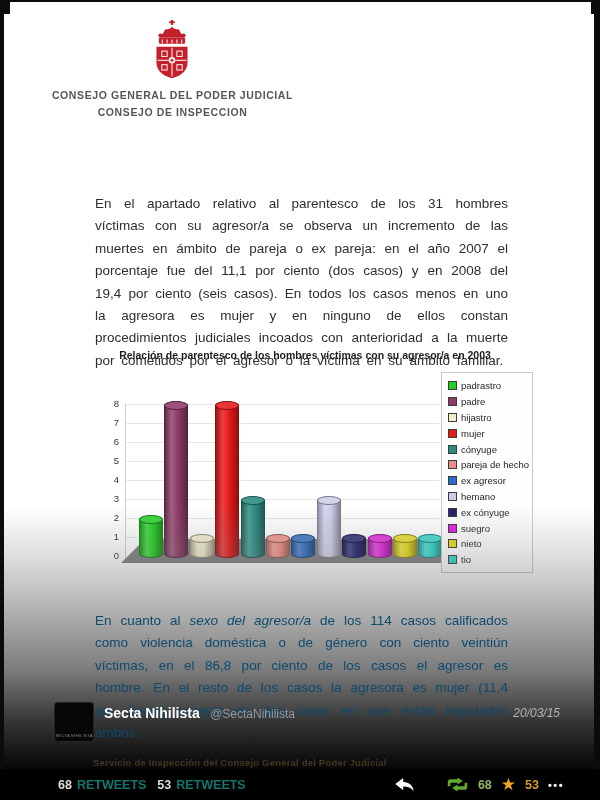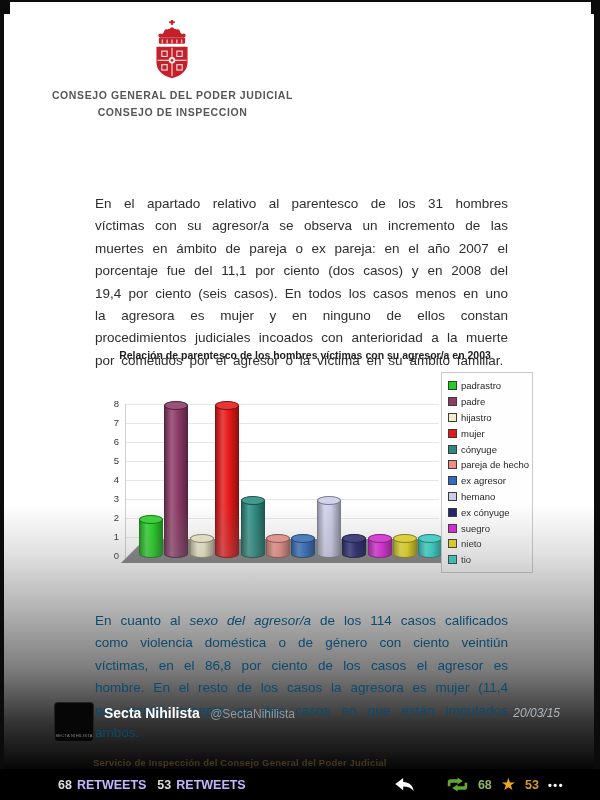--- a/index.html
+++ b/index.html
@@ -60,21 +60,21 @@
   .t-handle{font-size:12px;color:#8e99a2;margin-left:6px;}
   .t-date{position:absolute;right:40px;top:7px;font-size:12px;color:#aeb6bd;font-style:italic;}
   .t-text{position:absolute;left:104px;top:24px;width:452px;font-size:15px;
           line-height:19.5px;color:#efefef;}
 
   
   .action-bar{position:absolute;left:0;bottom:0;width:600px;height:31px;background:#000;
               z-index:25;display:flex;align-items:center;}
   .ab-left{margin-left:58px;display:flex;align-items:center;gap:5px;font-size:12.5px;white-space:nowrap;}
   .ab-count{color:#dddddd;font-weight:bold;}
-  .ab-label{color:#c4b5fd;font-weight:bold;margin-right:6px;}
+  .ab-label{color:#0f766e;font-weight:bold;margin-right:6px;}
   .ab-right{margin-left:auto;margin-right:36px;display:flex;align-items:center;gap:9px;}
   .reply-btn{margin-right:22px;display:flex;align-items:center;}
   .rt-btn{display:flex;align-items:center;}
   .rt-count{color:#93b264;font-size:12.5px;font-weight:bold;}
   .star{color:#eda621;font-size:17px;line-height:1;}
   .fav-count{color:#d99b2b;font-size:12.5px;font-weight:bold;}
   .more-btn{color:#ffffff;font-size:11px;letter-spacing:1.5px;font-weight:bold;}
 </style>
 </head>
 <body>

